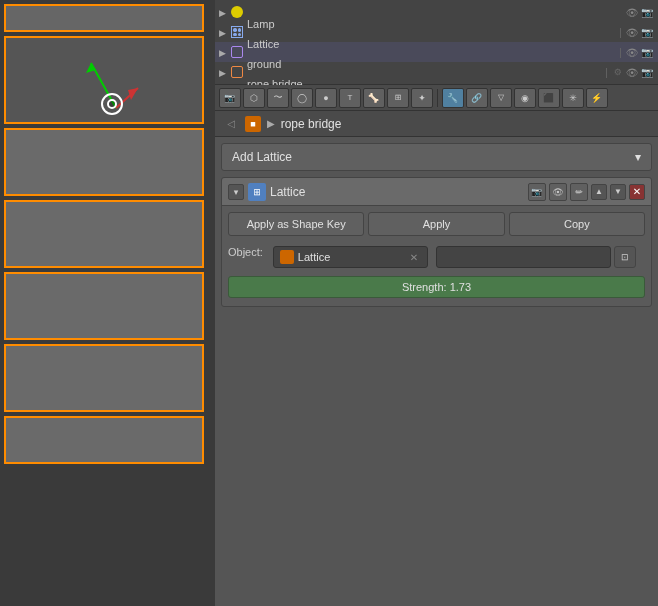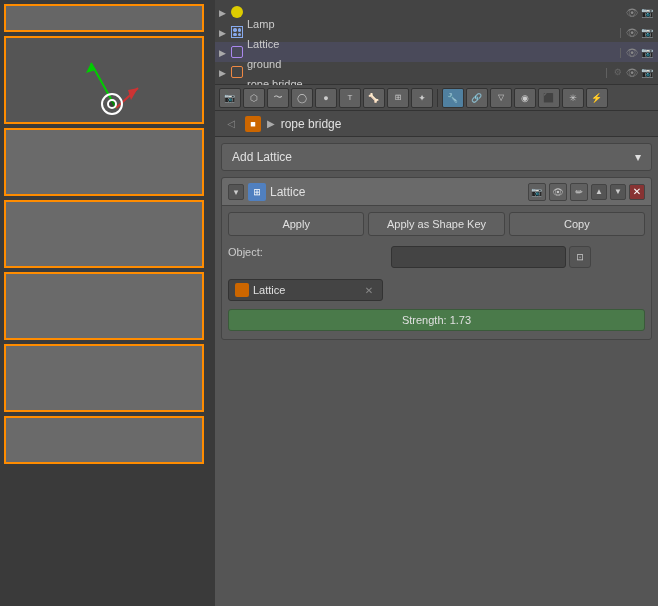--- a/index.html
+++ b/index.html
@@ -283,22 +283,22 @@
     
     .field-row {
       display: flex;
       padding: 4px 6px;
       gap: 8px;
       align-items: flex-start;
     }
 
     .field-group {
       display: flex;
-      flex-direction: column;
-      gap: 21px;
+      flex-direction: row;
+      gap: 10px;
     }
 
     .field-label {
       font-size: 11px;
       color: #ccc;
     }
 
     .field-input {
       height: 22px;
       background: #444;
@@ -567,22 +567,22 @@
           <div class="mod-icon-btn" title="render">📷</div>
           <div class="mod-icon-btn" title="visibility">👁</div>
           <div class="mod-icon-btn" title="edit mode">✏</div>
           <div class="mod-nav-btn">▲</div>
           <div class="mod-nav-btn">▼</div>
           <div class="mod-close-btn">✕</div>
         </div>
       </div>
 
       <div class="apply-row">
+        <div class="apply-btn">Apply as Shape Key</div>
         <div class="apply-btn">Apply</div>
-        <div class="apply-btn">Apply as Shape Key</div>
         <div class="apply-btn">Copy</div>
       </div>
 
       <div class="field-row">
 
         <div class="field-group">
           <span class="field-label">Object:</span>
           <div class="field-input field-input-wide">
             <div class="field-cube-icon"></div>
             <span>Lattice</span>

